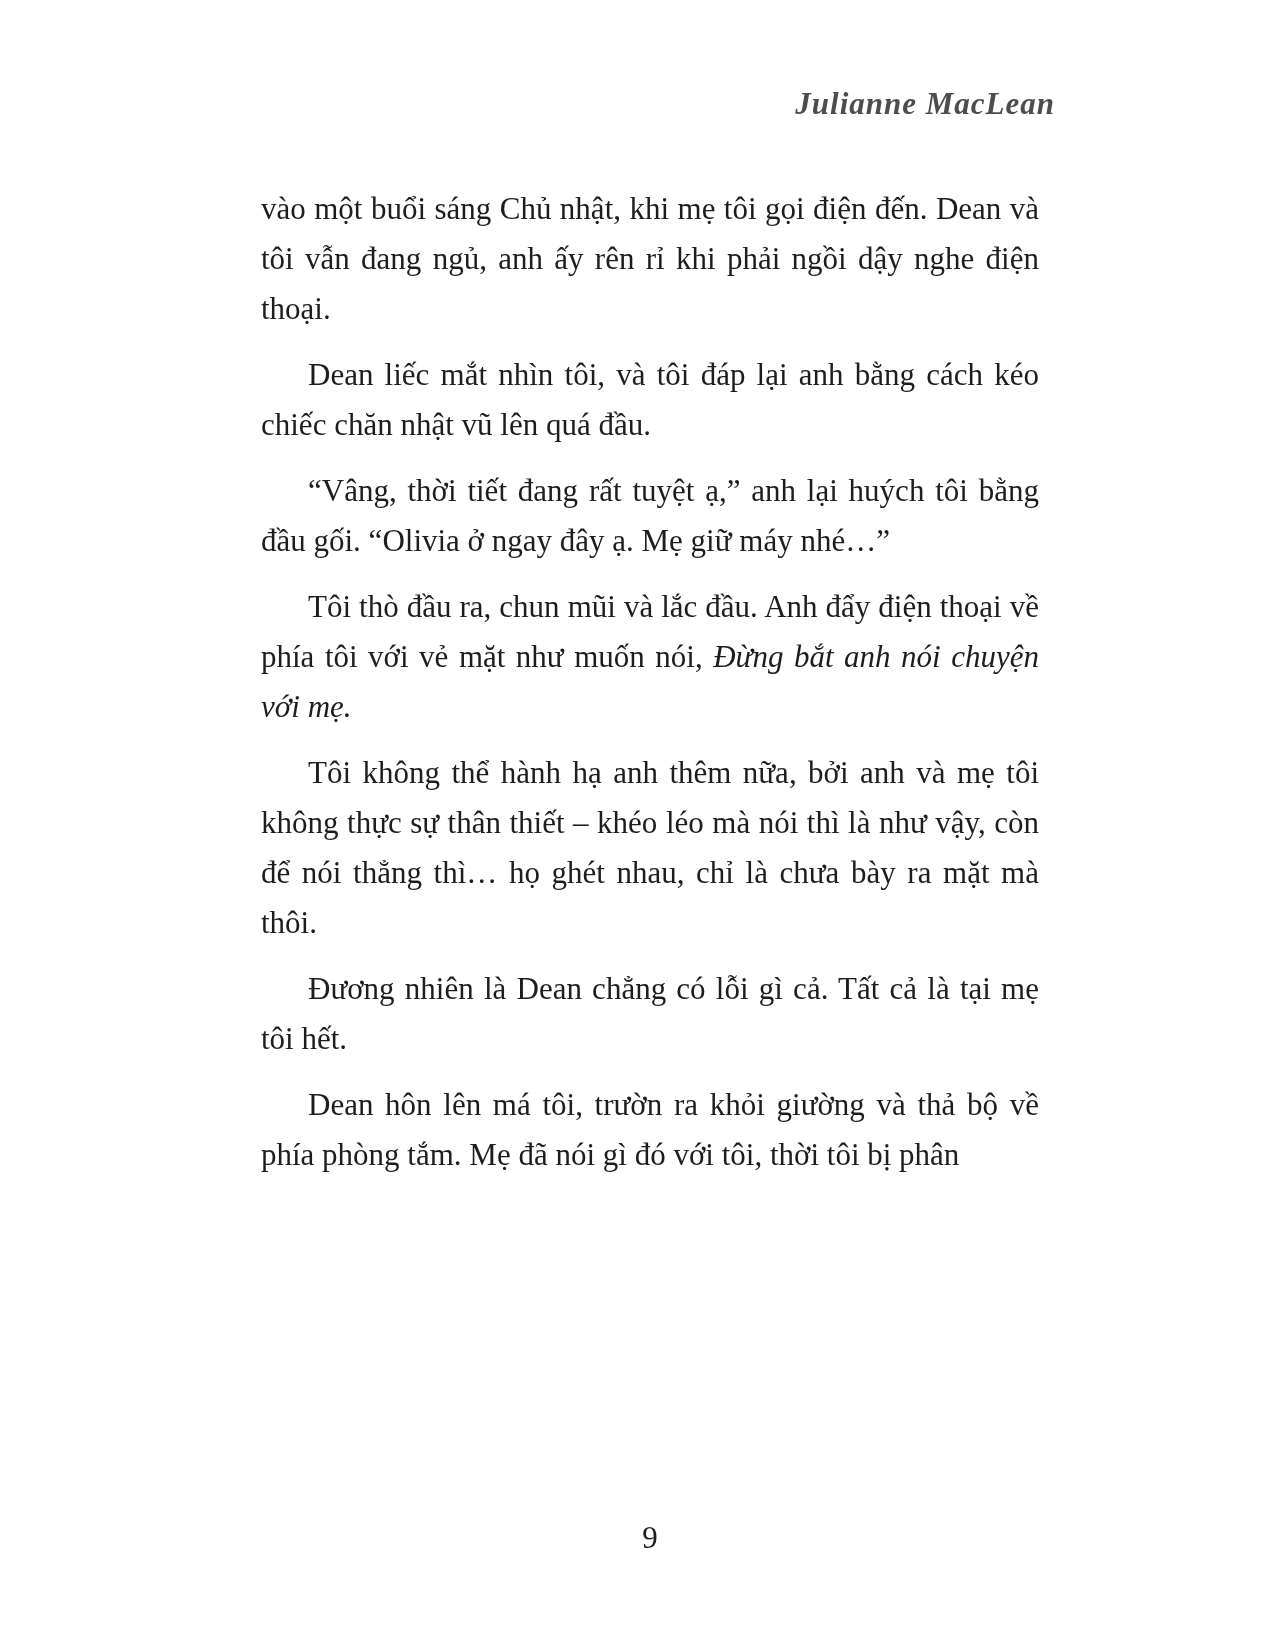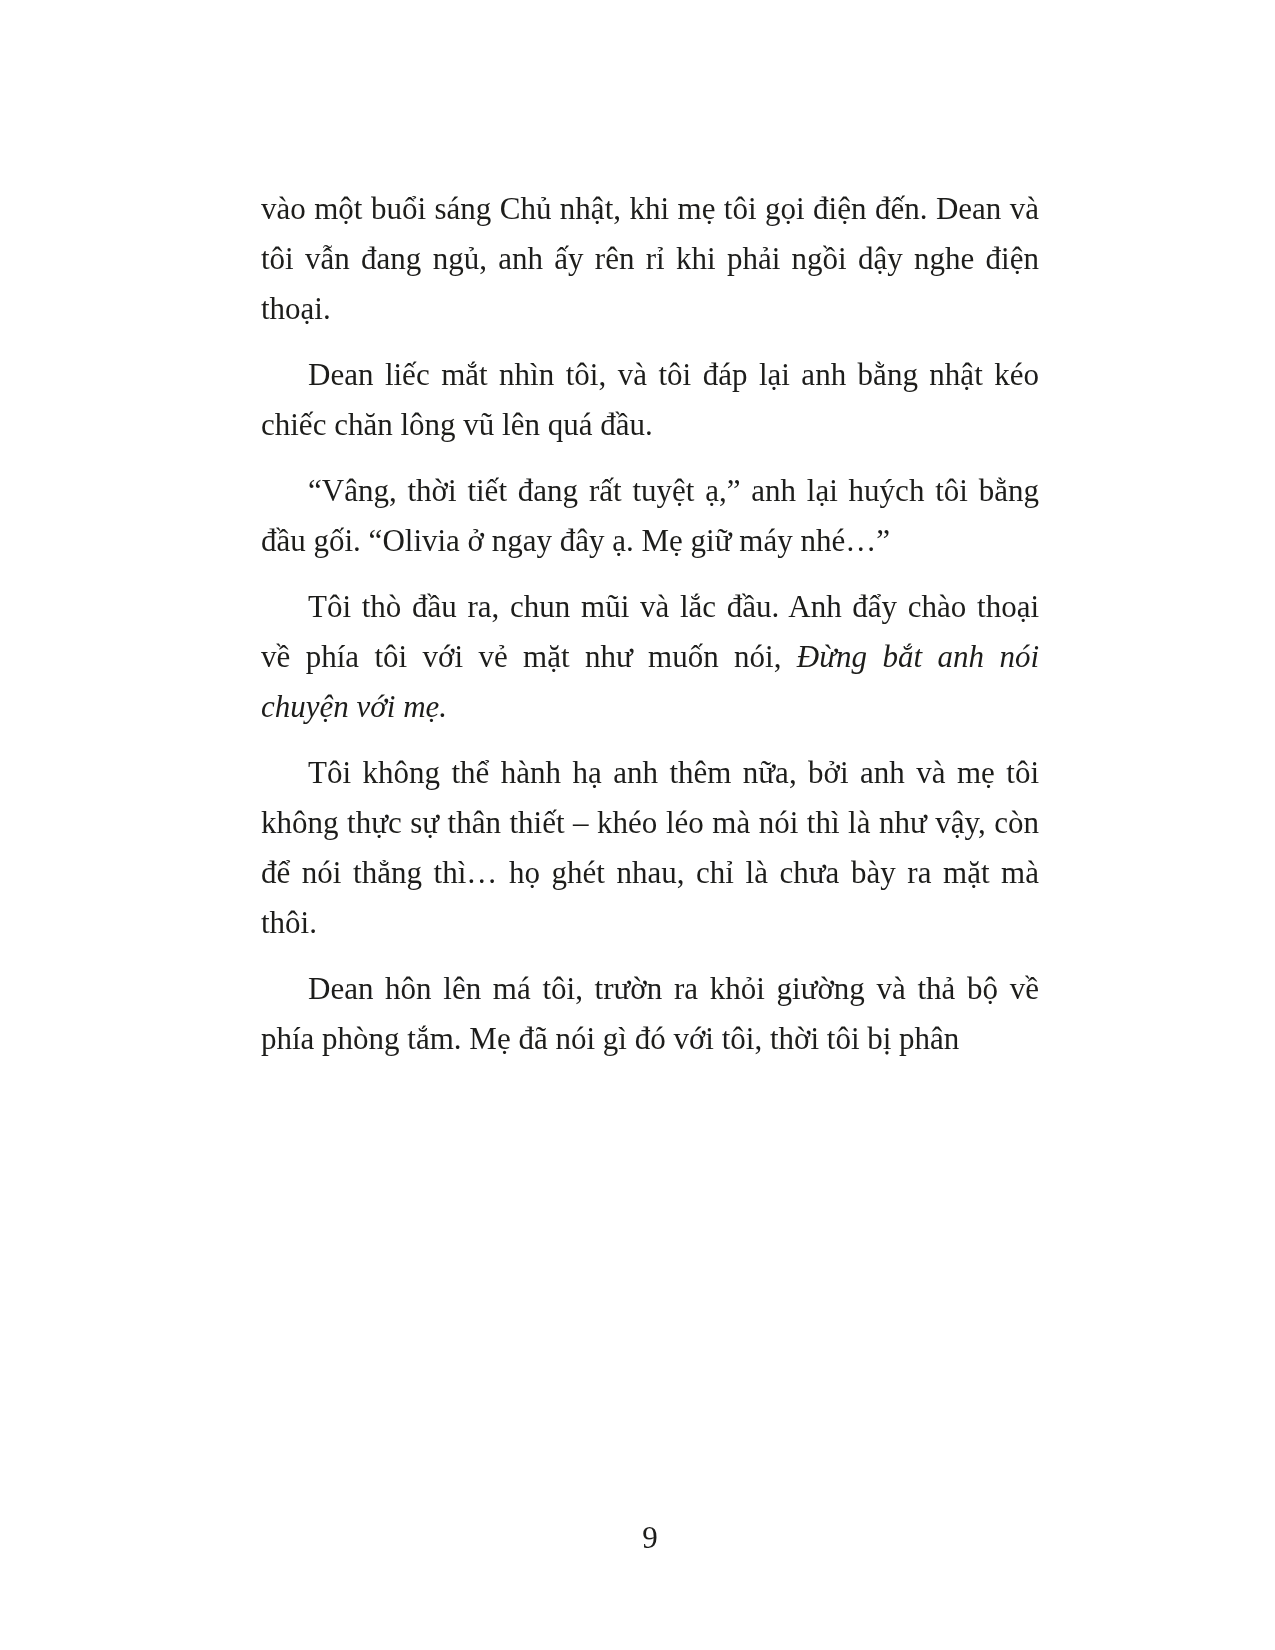--- a/index.html
+++ b/index.html
@@ -57,24 +57,26 @@
     width: 810px;
     text-align: center;
     font-size: 31px;
     color: #1d1d1b;
   }
 </style>
 </head>
 <body>
 
 <div class="page" style="background: rgb(255, 255, 255);">
+  <div class="running-head" style="color: rgb(77, 77, 77);">Julianne MacLean</div>
 
   <div class="body-text" style="color: rgb(29, 29, 27);">
       <p><span>vào một buổi sáng Chủ nhật, khi mẹ tôi gọi điện đến. Dean và tôi vẫn đang ngủ, anh ấy rên rỉ khi phải ngồi dậy nghe điện thoại.</span></p>
-      <p class="indent"><span>Dean liếc mắt nhìn tôi, và tôi đáp lại anh bằng nhật kéo chiếc chăn lông vũ lên quá đầu.</span></p>
+      <p class="indent"><span>Dean liếc mắt nhìn tôi, và tôi đáp lại anh bằng cách kéo chiếc chăn nhật vũ lên quá đầu.</span></p>
       <p class="indent"><span>“Vâng, thời tiết đang rất tuyệt ạ,” anh lại huých tôi bằng đầu gối. “Olivia ở ngay đây ạ. Mẹ giữ máy nhé…”</span></p>
-      <p class="indent"><span>Tôi thò đầu ra, chun mũi và lắc đầu. Anh đẩy chào thoại về phía tôi với vẻ mặt như muốn nói, </span><span class="italic">Đừng bắt anh nói chuyện với mẹ.</span></p>
+      <p class="indent"><span>Tôi thò đầu ra, chun mũi và lắc đầu. Anh đẩy điện thoại về phía tôi với vẻ mặt như muốn nói, </span><span class="italic">Đừng bắt anh nói chuyện với mẹ.</span></p>
       <p class="indent"><span>Tôi không thể hành hạ anh thêm nữa, bởi anh và mẹ tôi không thực sự thân thiết – khéo léo mà nói thì là như vậy, còn để nói thẳng thì… họ ghét nhau, chỉ là chưa bày ra mặt mà thôi.</span></p>
+      <p class="indent"><span>Đương nhiên là Dean chẳng có lỗi gì cả. Tất cả là tại mẹ tôi hết.</span></p>
       <p class="indent"><span>Dean hôn lên má tôi, trườn ra khỏi giường và thả bộ về phía phòng tắm. Mẹ đã nói gì đó với tôi, thời tôi bị phân</span></p>
     </div>
 
   <div class="page-number" style="color: rgb(29, 29, 27);">9</div>
 </div>
 
 </body></html>

